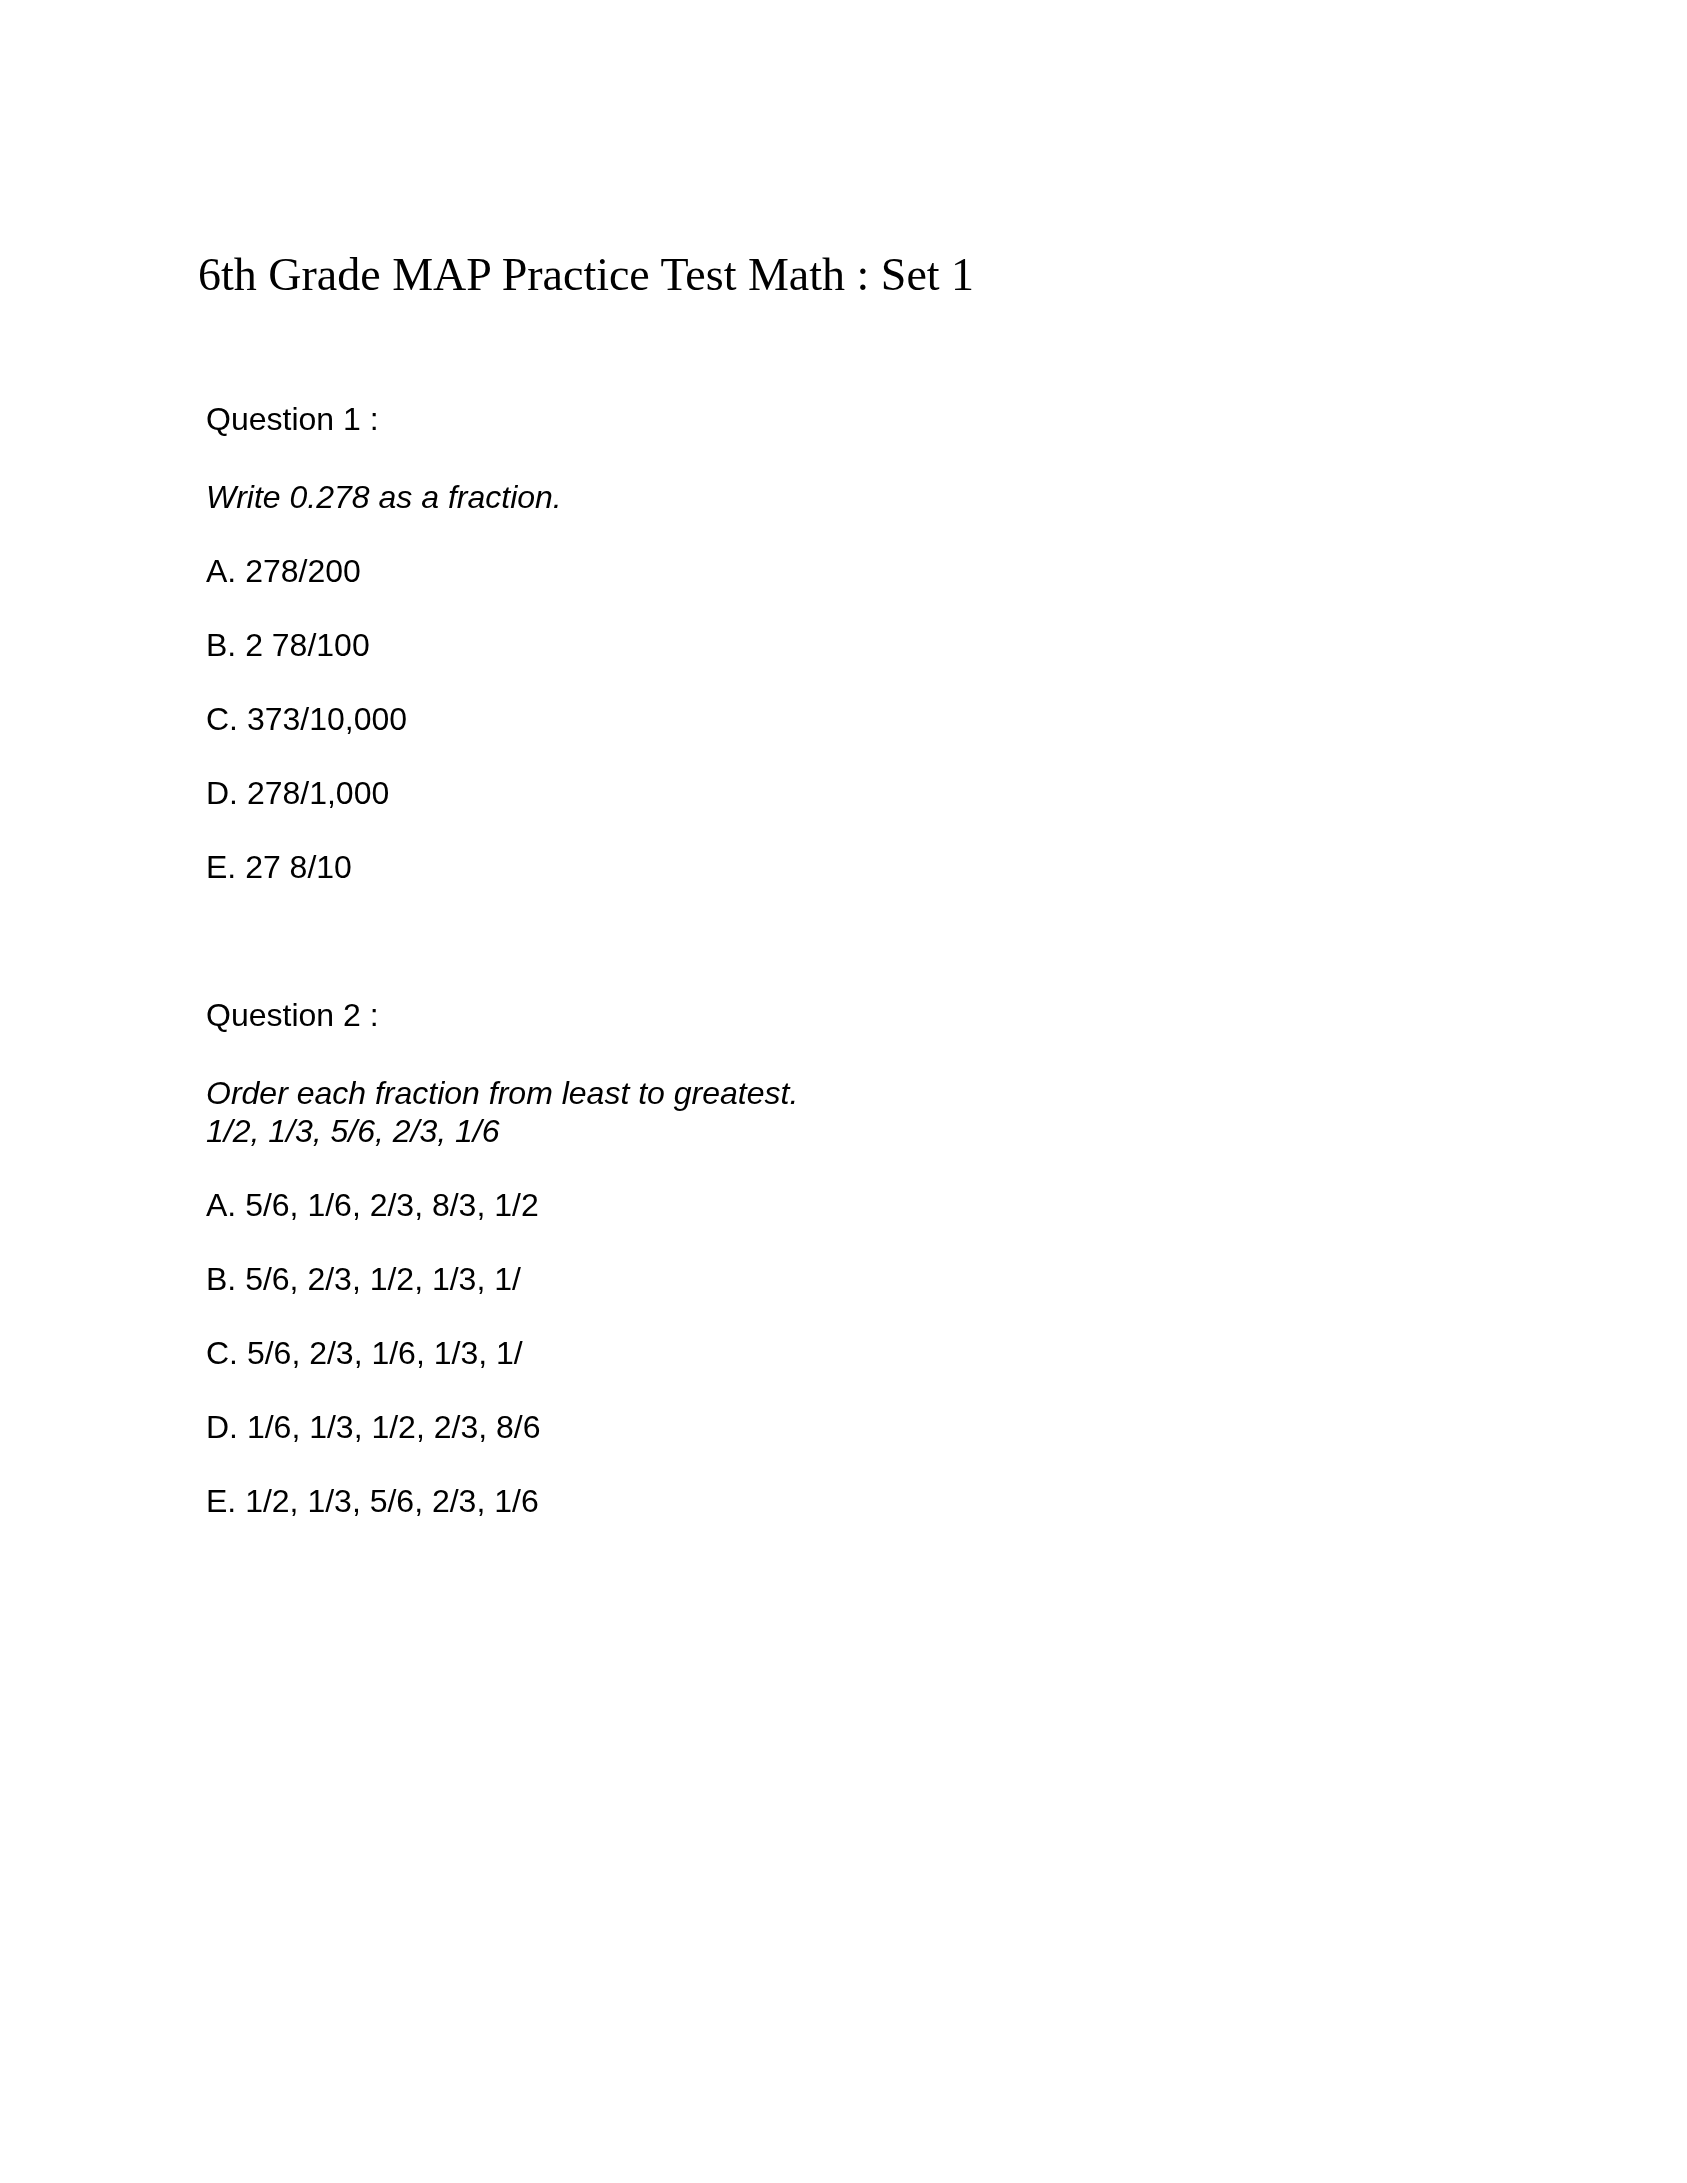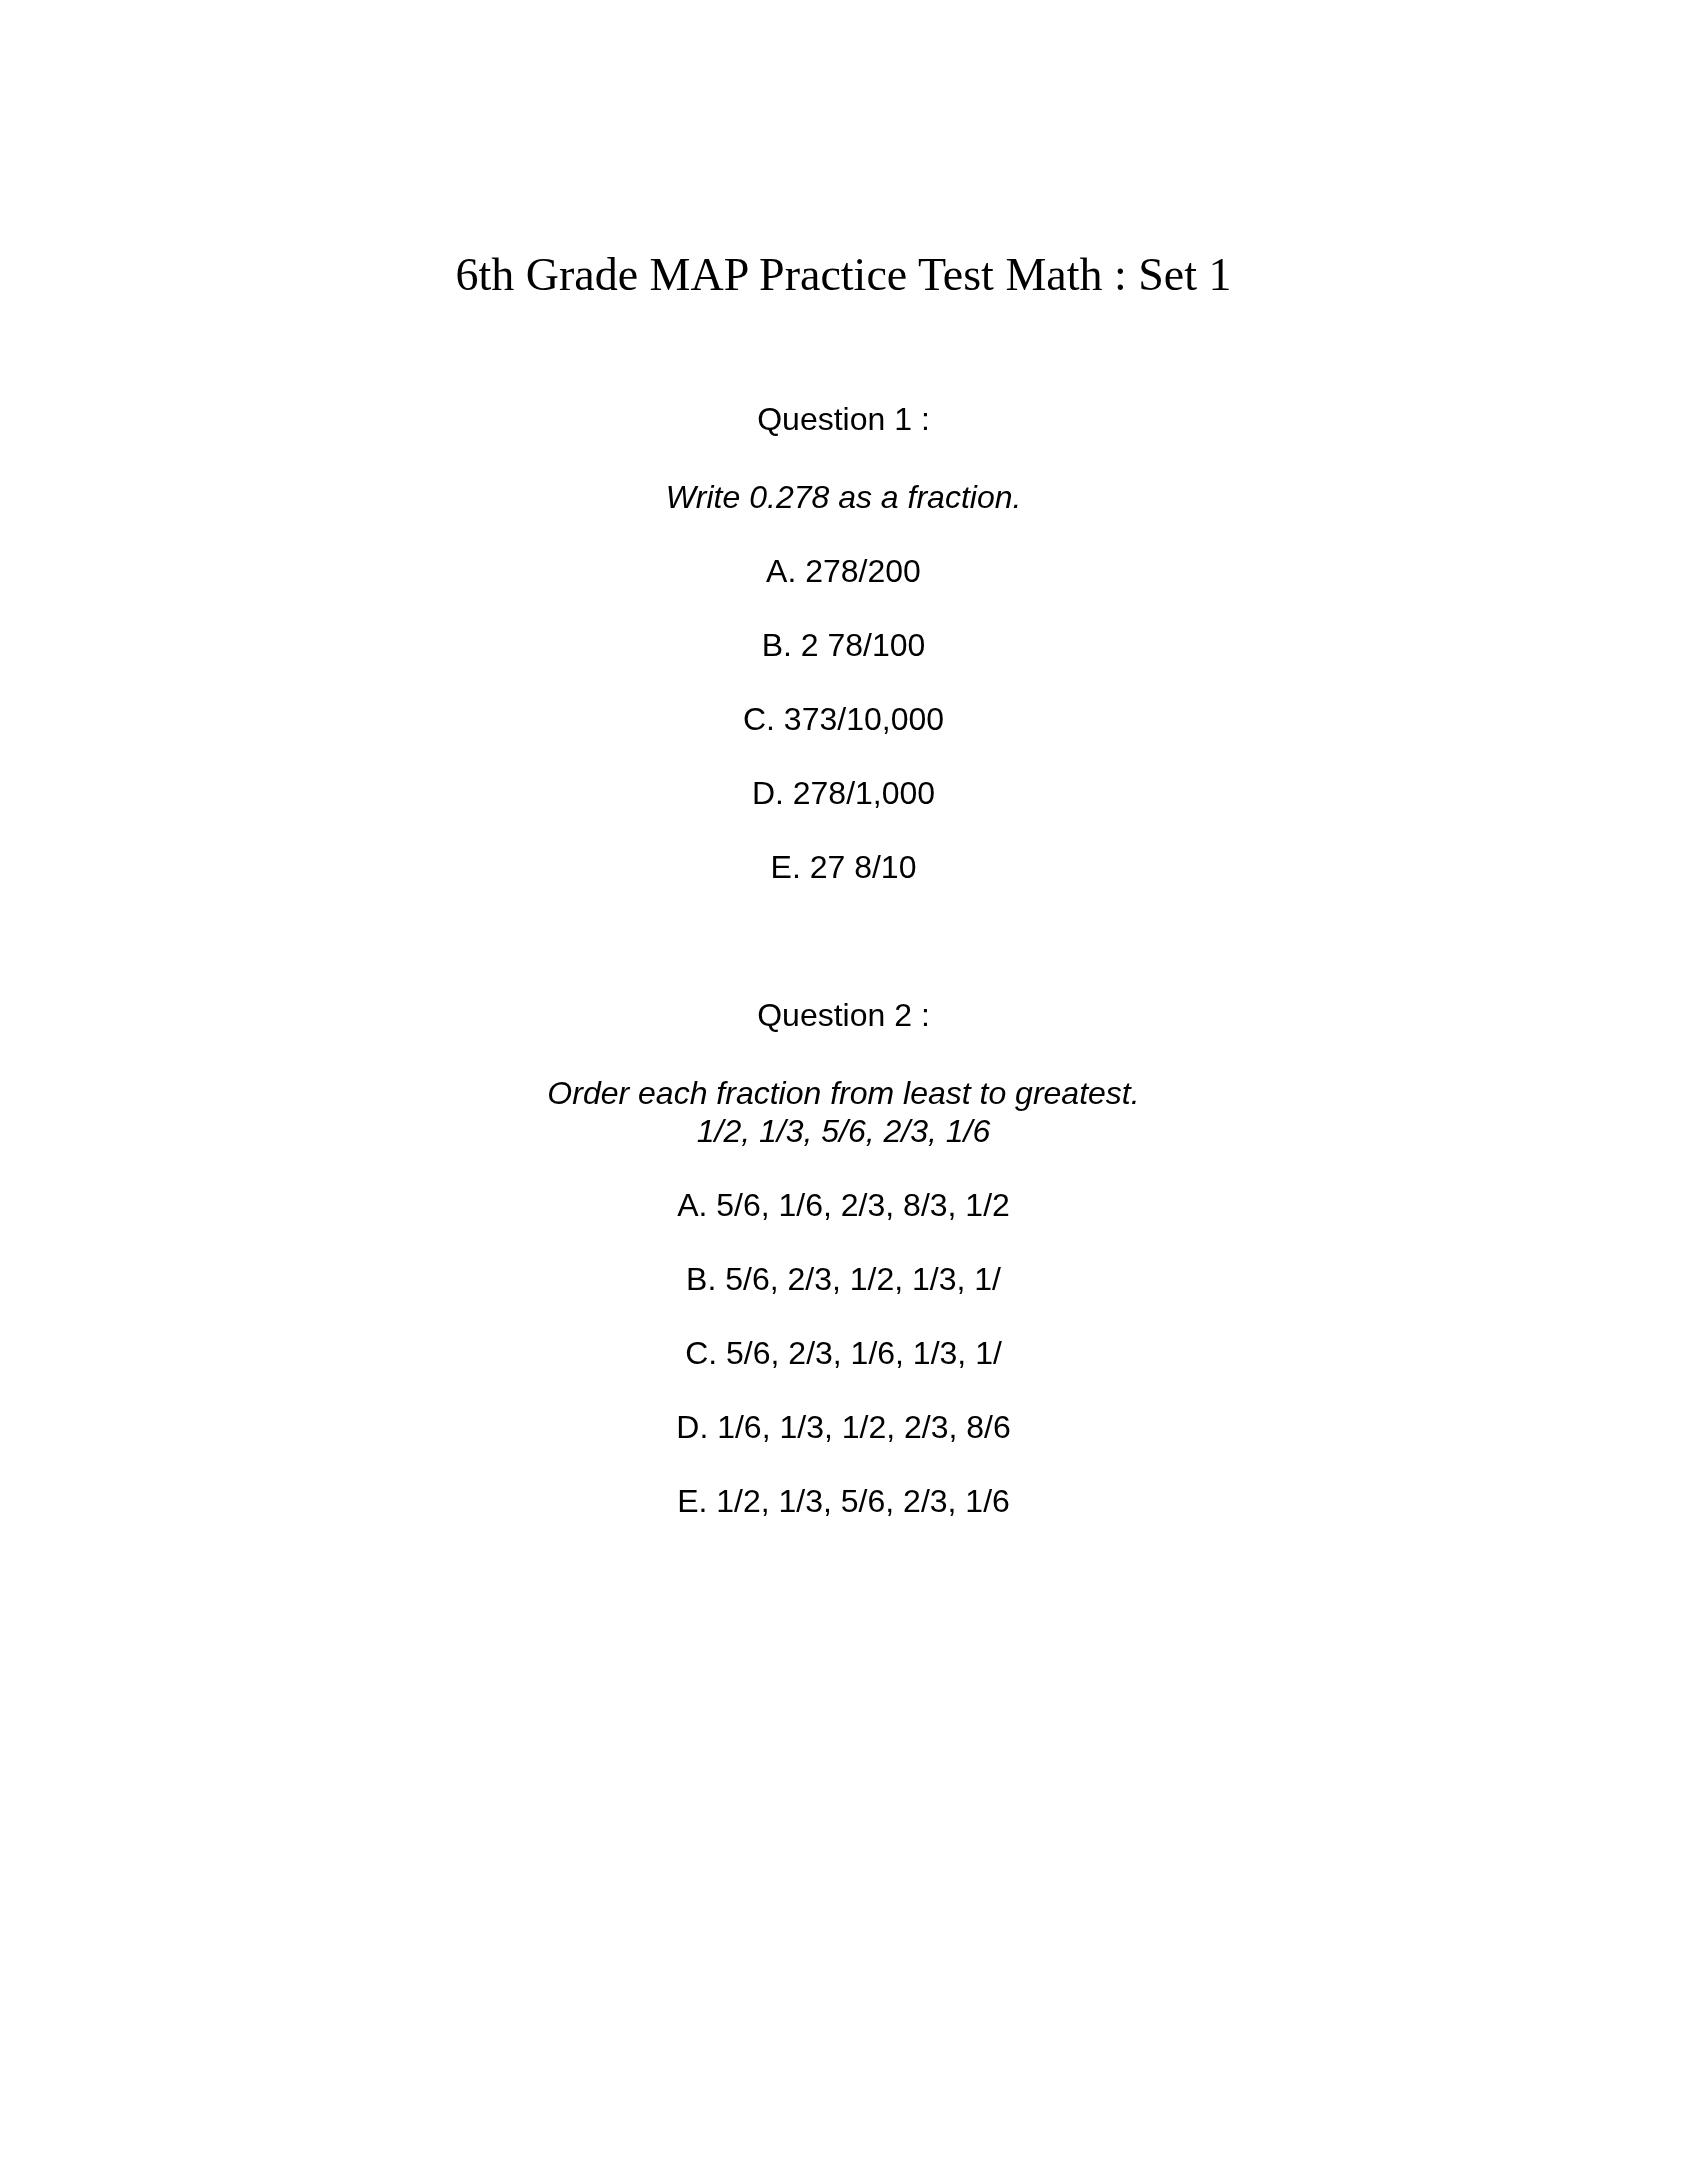--- a/index.html
+++ b/index.html
@@ -14,34 +14,33 @@
     color: #000000;
     font-family: "Liberation Sans", sans-serif;
   }
   .page {
     box-sizing: border-box;
     width: 1687px;
     height: 2183px;
     padding: 251px 198px 13px 198px;
     background: #ffffff;
     overflow: hidden;
-    text-align: center;
   }
   .doc-title {
     font-family: "Liberation Serif", serif;
     font-weight: 400;
     font-size: 46px;
     line-height: 48px;
     margin: 0 0 101px 0;
     white-space: nowrap;
   }
   .q-label, .q-prompt, .option {
     font-size: 32px;
     line-height: 38px;
-    margin: 0 0 36px 0;
+    margin: 0 0 36px 8px;
     white-space: nowrap;
   }
   .q-label {
     margin-bottom: 40px;
   }
   .q-label.gap-before {
     margin-top: 110px;
   }
   .prompt-line {
     display: block;

